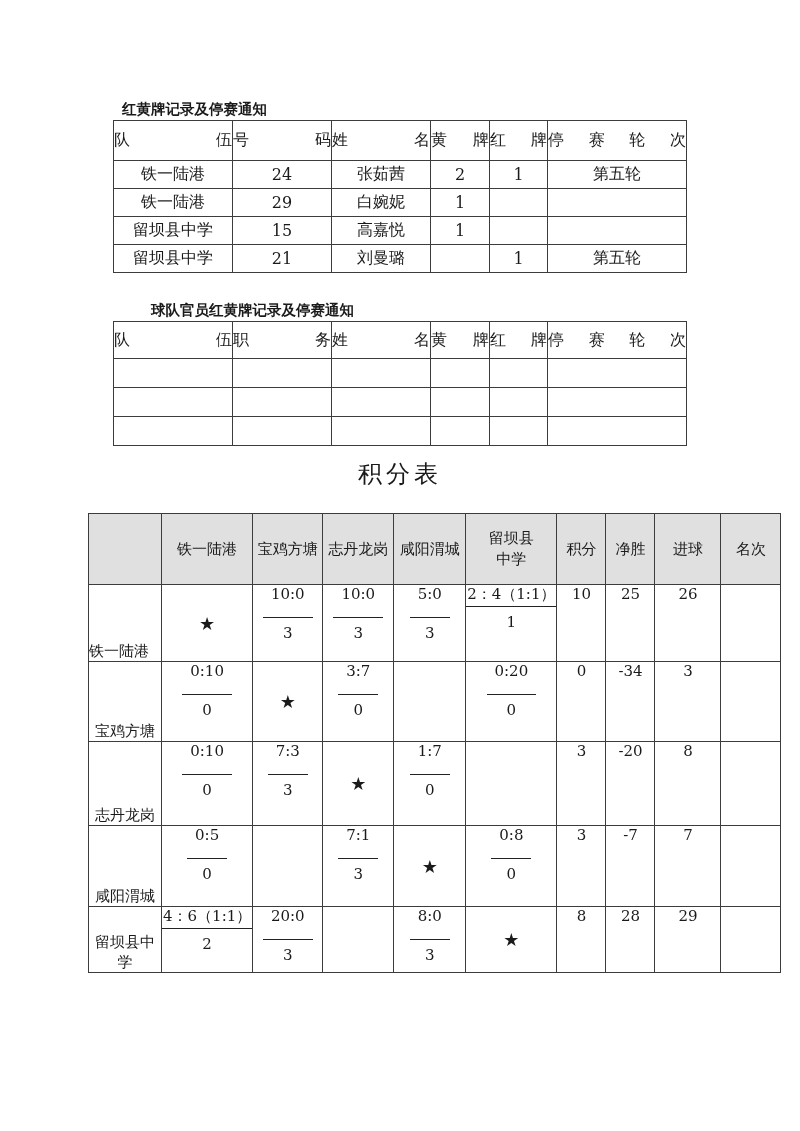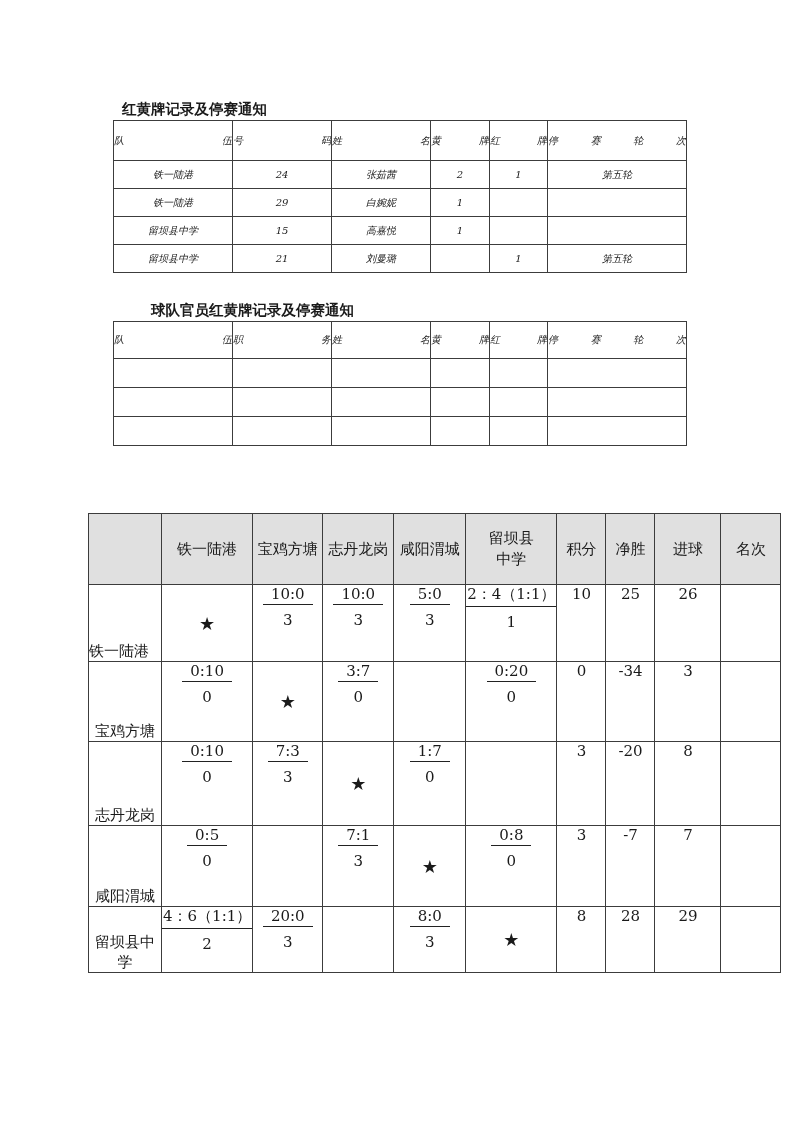--- a/index.html
+++ b/index.html
@@ -12,21 +12,21 @@
   .sec-title{
     position:absolute;
     font-family:"DejaVu Sans","Liberation Sans",sans-serif;
     font-weight:700;font-size:14.5px;line-height:16px;white-space:nowrap;
   }
   #title1{left:122px;top:101px;}
   #title2{left:122px;top:302px;margin-left:29px;}
   
   .ctable{
     position:absolute;left:113px;width:573px;
-    border-collapse:collapse;table-layout:fixed;font-size:10px;font-style:italic;
+    border-collapse:collapse;table-layout:fixed;font-size:16px;
   }
   #table1{top:120px;}
   #table2{top:321px;}
   .ctable th,.ctable td{border:1px solid #3c3c3c;overflow:hidden;padding:0;}
   .ctable th{
     font-weight:400;height:39px;vertical-align:middle;
     text-align:justify;text-align-last:justify;
   }
   #table2 th{height:36px;}
   .ctable td{height:27px;text-align:center;vertical-align:middle;}
@@ -53,21 +53,21 @@
   }
   .th-narrow span{display:inline-block;width:48px;line-height:21px;}
   .standings tbody tr:nth-child(1){height:77px;}
   .standings tbody tr:nth-child(2){height:80px;}
   .standings tbody tr:nth-child(3){height:84px;}
   .standings tbody tr:nth-child(4){height:81px;}
   .standings tbody tr:nth-child(5){height:66px;}
   .team{vertical-align:bottom;text-align:center;padding:0 8px 6px 8px;line-height:20px;}
   tr.r0 .team{text-align:justify;}
   .match{vertical-align:top;text-align:center;padding-top:8px;}
-  .score{display:inline-block;border-bottom:1px solid #222;padding:0 8px 1px 8px;white-space:nowrap;}
+  .score{display:inline-block;border-bottom:1px solid #222;padding:0 8px 14px 8px;white-space:nowrap;}
   .score.long{font-size:15px;padding:0 1px 2px 1px;}
   .pts{display:block;margin-top:6px;}
   .star-cell{vertical-align:middle;text-align:center;font-size:18px;}
   .stat{vertical-align:top;text-align:center;padding-top:13px;margin-left:6px;}
 </style>
 </head>
 <body>
 
 <div class="page">
 
@@ -170,20 +170,21 @@
         <td></td>
         <td></td>
         <td></td>
         <td></td>
         <td></td>
         <td></td>
       </tr>
     </tbody>
   </table>
 
+  <div id="score-title">积分表</div>
 
   <table class="standings">
     <colgroup>
       <col style="width:73px">
         <col style="width:73px">
         <col style="width:70px">
       <col style="width:71px">
         <col style="width:72px">
         <col style="width:82px">
       <col style="width:49px">

